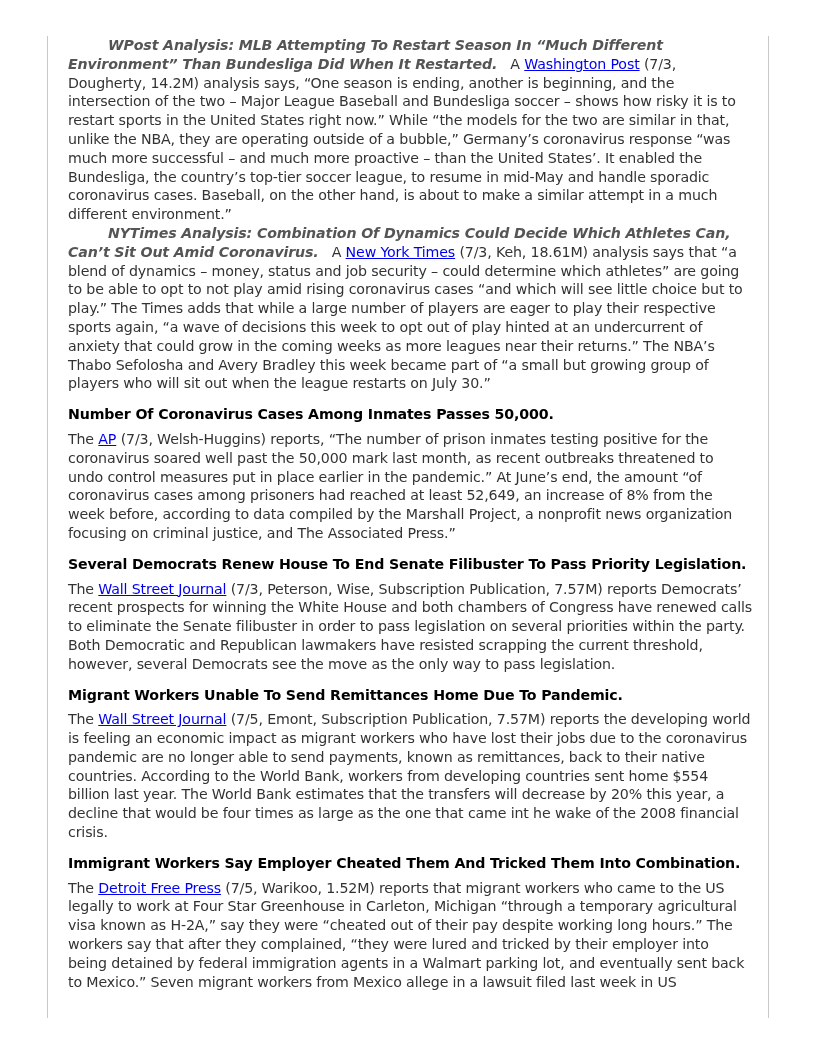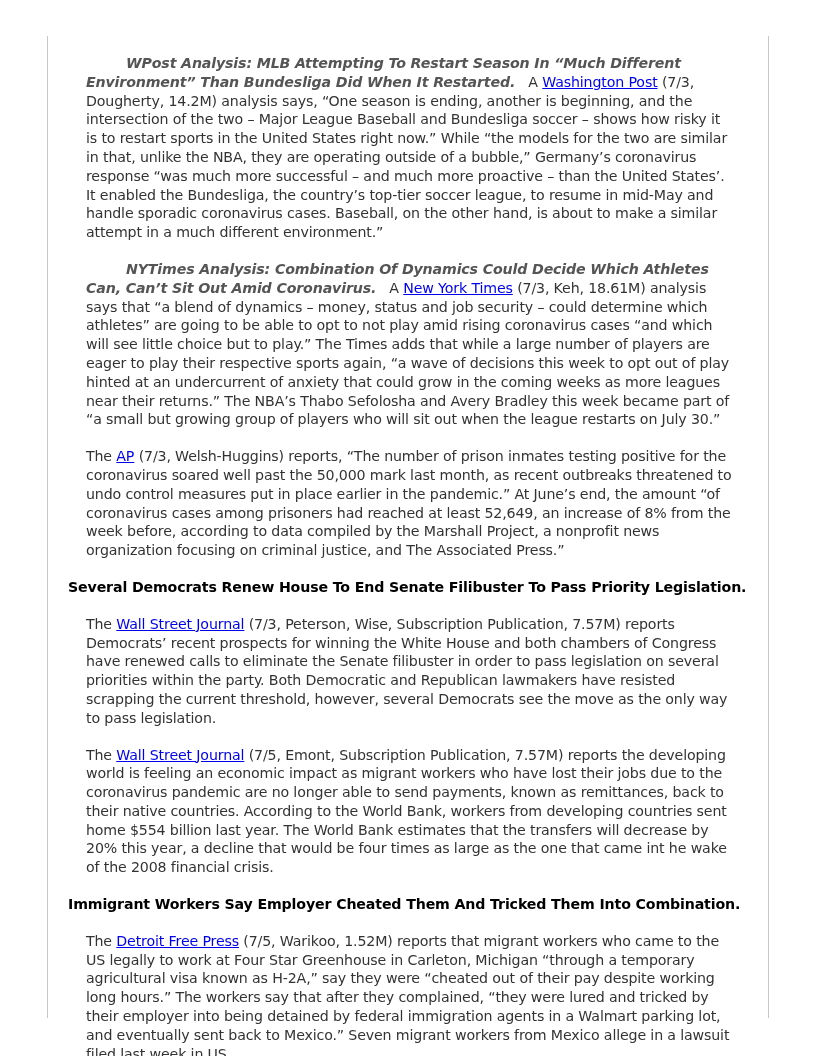--- a/index.html
+++ b/index.html
@@ -14,21 +14,21 @@
   .content {
     position: absolute;
     left: 20px; top: 0;
     width: 684px;
     font-family: "DejaVu Sans", sans-serif;
     font-size: 14.2px;
     line-height: 18.8px;
     color: #333333;
     letter-spacing: -0.15px;
   }
-  p { margin: 18px; }
+  p { margin: 0; }
   .lead-para { text-indent: 40px; }
   .lead-title { font-weight: bold; font-style: italic; color: #555555; }
   .section-title {
     font-weight: bold; color: #000000;
     margin: 12px 0 6px 0;
     font-size: 14.2px;
   }
   a { color: #0000ee; text-decoration: underline; }
 </style>
 </head>
@@ -38,24 +38,26 @@
   <div class="content">
 
     <p class="lead-para">
       <span class="lead-title">WPost Analysis: MLB Attempting To Restart Season In “Much Different Environment” Than Bundesliga Did When It Restarted.</span>&nbsp;&nbsp;&nbsp;<span>A </span><a href="#">Washington Post</a><span> (7/3, Dougherty, 14.2M) analysis says, “One season is ending, another is beginning, and the intersection of the two – Major League Baseball and Bundesliga soccer – shows how risky it is to restart sports in the United States right now.” While “the models for the two are similar in that, unlike the NBA, they are operating outside of a bubble,” Germany’s coronavirus response “was much more successful – and much more proactive – than the United States’. It enabled the Bundesliga, the country’s top-tier soccer league, to resume in mid-May and handle sporadic coronavirus cases. Baseball, on the other hand, is about to make a similar attempt in a much different environment.”</span>
     </p>
 
     <p class="lead-para">
       <span class="lead-title">NYTimes Analysis: Combination Of Dynamics Could Decide Which Athletes Can, Can’t Sit Out Amid Coronavirus.</span>&nbsp;&nbsp;&nbsp;<span>A </span><a href="#">New York Times</a><span> (7/3, Keh, 18.61M) analysis says that “a blend of dynamics – money, status and job security – could determine which athletes” are going to be able to opt to not play amid rising coronavirus cases “and which will see little choice but to play.” The Times adds that while a large number of players are eager to play their respective sports again, “a wave of decisions this week to opt out of play hinted at an undercurrent of anxiety that could grow in the coming weeks as more leagues near their returns.” The NBA’s Thabo Sefolosha and Avery Bradley this week became part of “a small but growing group of players who will sit out when the league restarts on July 30.”</span>
     </p>
 
+    <div class="section-title">Number Of Coronavirus Cases Among Inmates Passes 50,000.</div>
     <p><span>The </span><a href="#">AP</a><span> (7/3, Welsh-Huggins) reports, “The number of prison inmates testing positive for the coronavirus soared well past the 50,000 mark last month, as recent outbreaks threatened to undo control measures put in place earlier in the pandemic.” At June’s end, the amount “of coronavirus cases among prisoners had reached at least 52,649, an increase of 8% from the week before, according to data compiled by the Marshall Project, a nonprofit news organization focusing on criminal justice, and The Associated Press.”</span></p>
 
     <div class="section-title">Several Democrats Renew House To End Senate Filibuster To Pass Priority Legislation.</div>
     <p><span>The </span><a href="#">Wall Street Journal</a><span> (7/3, Peterson, Wise, Subscription Publication, 7.57M) reports Democrats’ recent prospects for winning the White House and both chambers of Congress have renewed calls to eliminate the Senate filibuster in order to pass legislation on several priorities within the party. Both Democratic and Republican lawmakers have resisted scrapping the current threshold, however, several Democrats see the move as the only way to pass legislation.</span></p>
 
+    <div class="section-title">Migrant Workers Unable To Send Remittances Home Due To Pandemic.</div>
     <p><span>The </span><a href="#">Wall Street Journal</a><span> (7/5, Emont, Subscription Publication, 7.57M) reports the developing world is feeling an economic impact as migrant workers who have lost their jobs due to the coronavirus pandemic are no longer able to send payments, known as remittances, back to their native countries. According to the World Bank, workers from developing countries sent home $554 billion last year. The World Bank estimates that the transfers will decrease by 20% this year, a decline that would be four times as large as the one that came int he wake of the 2008 financial crisis.</span></p>
 
     <div class="section-title">Immigrant Workers Say Employer Cheated Them And Tricked Them Into Combination.</div>
     <p><span>The </span><a href="#">Detroit Free Press</a><span> (7/5, Warikoo, 1.52M) reports that migrant workers who came to the US legally to work at Four Star Greenhouse in Carleton, Michigan “through a temporary agricultural visa known as H-2A,” say they were “cheated out of their pay despite working long hours.” The workers say that after they complained, “they were lured and tricked by their employer into being detained by federal immigration agents in a Walmart parking lot, and eventually sent back to Mexico.” Seven migrant workers from Mexico allege in a lawsuit filed last week in US</span></p>
 
   </div>
 </div>
 
 </body></html>

